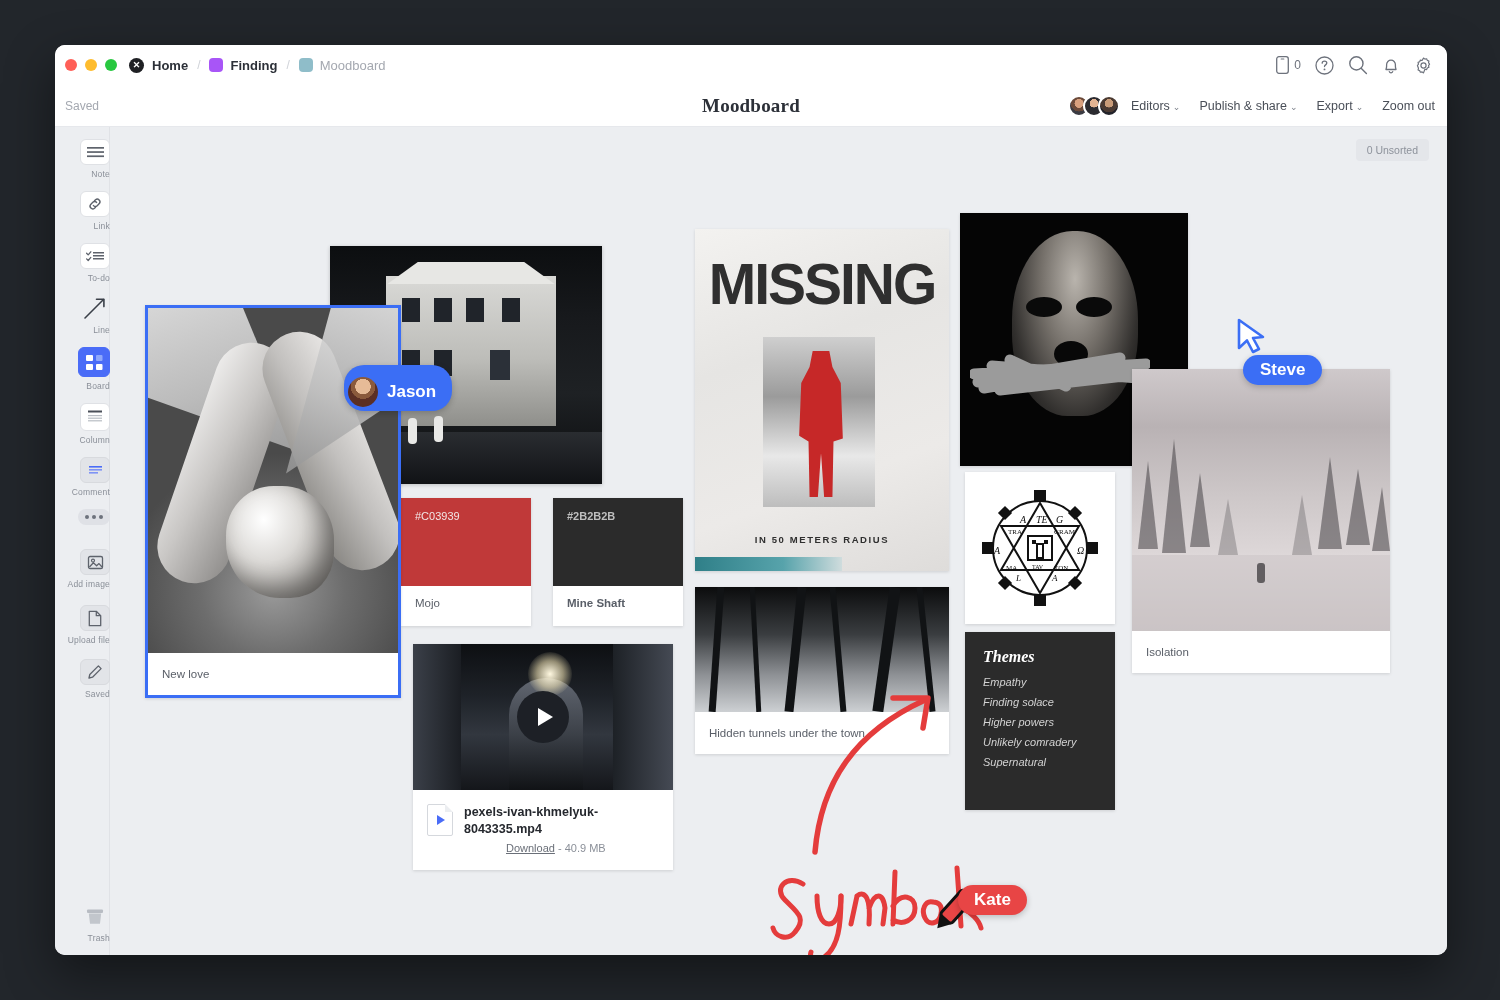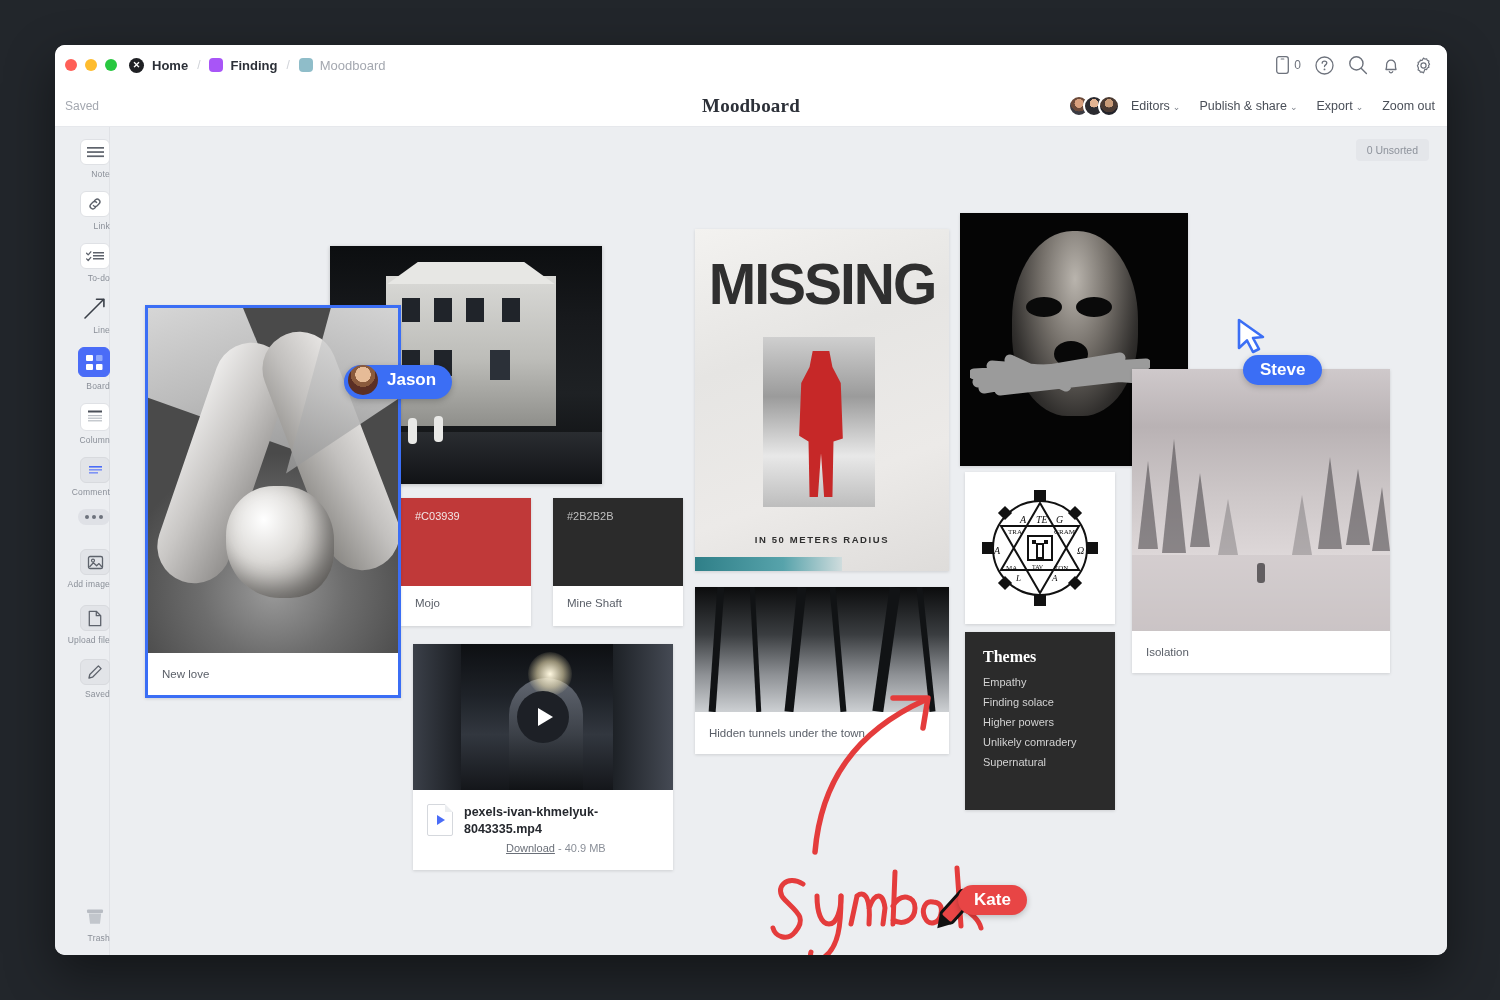--- a/index.html
+++ b/index.html
@@ -197,21 +197,21 @@
   .house .w7 { left: 160px; top: 104px; width: 20px; height: 30px; background:#2b3038; }
   .tree {
     position: absolute; top: 0; width: 2px; background: #2a2d31;
   }
   .ground { position: absolute; left:0; right:0; bottom:0; height: 52px;
     background: linear-gradient(180deg, #2a2d31 0%, #111316 100%); }
   .figure { position:absolute; width:9px; height:26px; border-radius:4px; background:#e9e9e7; }
 
   
   #c-sw1 { left: 291px; top: 371px; width: 130px; height: 128px; }
-  #c-sw2 { left: 443px; top: 371px; width: 130px; height: 128px; }
+  #c-sw2 { left: 443px; top: 371px; width: 130px; height: 128px; font-weight: bold; }
   .sw-fill { height: 88px; padding: 12px 14px; font-size: 11px; }
   .sw-fill.light { color: #f2e6e6; }
   .sw-fill.dark { color: #bfbfbf; }
   .sw-name { font-size: 11.5px; color: #5a5f68; padding: 11px 14px 0; }
 
   
   #c-video { left: 303px; top: 517px; width: 260px; }
   .vid {
     height: 146px; position: relative;
     background: linear-gradient(180deg, #0d0f12 0%, #1e2228 35%, #32373f 62%, #14161a 100%);
@@ -299,42 +299,42 @@
   .eye.r { left: 116px; top: 84px; }
   .mouth { position:absolute; left: 94px; top: 128px; width: 34px; height: 26px;
     border-radius: 50%; background: #080808; }
   .scribble { position:absolute; left: 10px; top: 125px; width: 180px; height: 58px; }
 
   
   #c-sigil { left: 855px; top: 345px; width: 150px; height: 152px; background:#fff; }
   .sigil-wrap { width:100%; height:100%; display:flex; align-items:center; justify-content:center; }
 
   
-  #c-themes { left: 855px; top: 505px; width: 150px; height: 178px; background: #2b2b2b; }
+  #c-themes { left: 855px; top: 505px; width: 150px; height: 178px; background: #2b2b2b; font-style: italic; }
   .themes-h {
     font-family: "Liberation Serif", serif; font-weight: bold;
     font-size: 16px; color: #fff; padding: 16px 18px 10px;
   }
   .themes-list { padding: 0 18px; }
   .themes-list li { list-style: none; font-size: 11px; color: #d2d2d2; margin-bottom: 8px; }
 
   
   #c-isolation { left: 1022px; top: 242px; width: 258px; }
   .fog {
     height: 262px; position: relative;
     background: linear-gradient(180deg, #cfc9cb 0%, #b9b2b4 22%, #cdc7c8 48%, #ded8d9 72%, #cdc6c7 100%);
     overflow: hidden;
   }
   .fog .walker { position: absolute; left: 50%; bottom: 48px; transform: translateX(-50%);
     width: 8px; height: 20px; border-radius: 3px; background: rgba(60,58,60,.75); }
 
   
   .cursor-pill {
     position:absolute; display:flex; align-items:center; gap: 9px;
-    background: #3b6ef5; border-radius: 20px; padding: 0 16px 4px 4px;
+    background: #3b6ef5; border-radius: 20px; padding: 12px 16px 4px 4px;
     color:#fff; font-size: 17px; font-weight: bold;
     box-shadow: 0 2px 6px rgba(0,0,0,.22);
   }
   .cursor-pill .pa {
     width: 30px; height: 30px; border-radius: 50%;
     background: radial-gradient(circle at 50% 32%, #e6bb97 0 30%, #8a5a3c 31% 48%, #5b2f24 49% 100%);
   }
   #pill-jason { left: 234px; top: 238px; }
   #pill-steve {
     left: 1133px; top: 228px; padding: 5px 17px; font-size: 17px;

